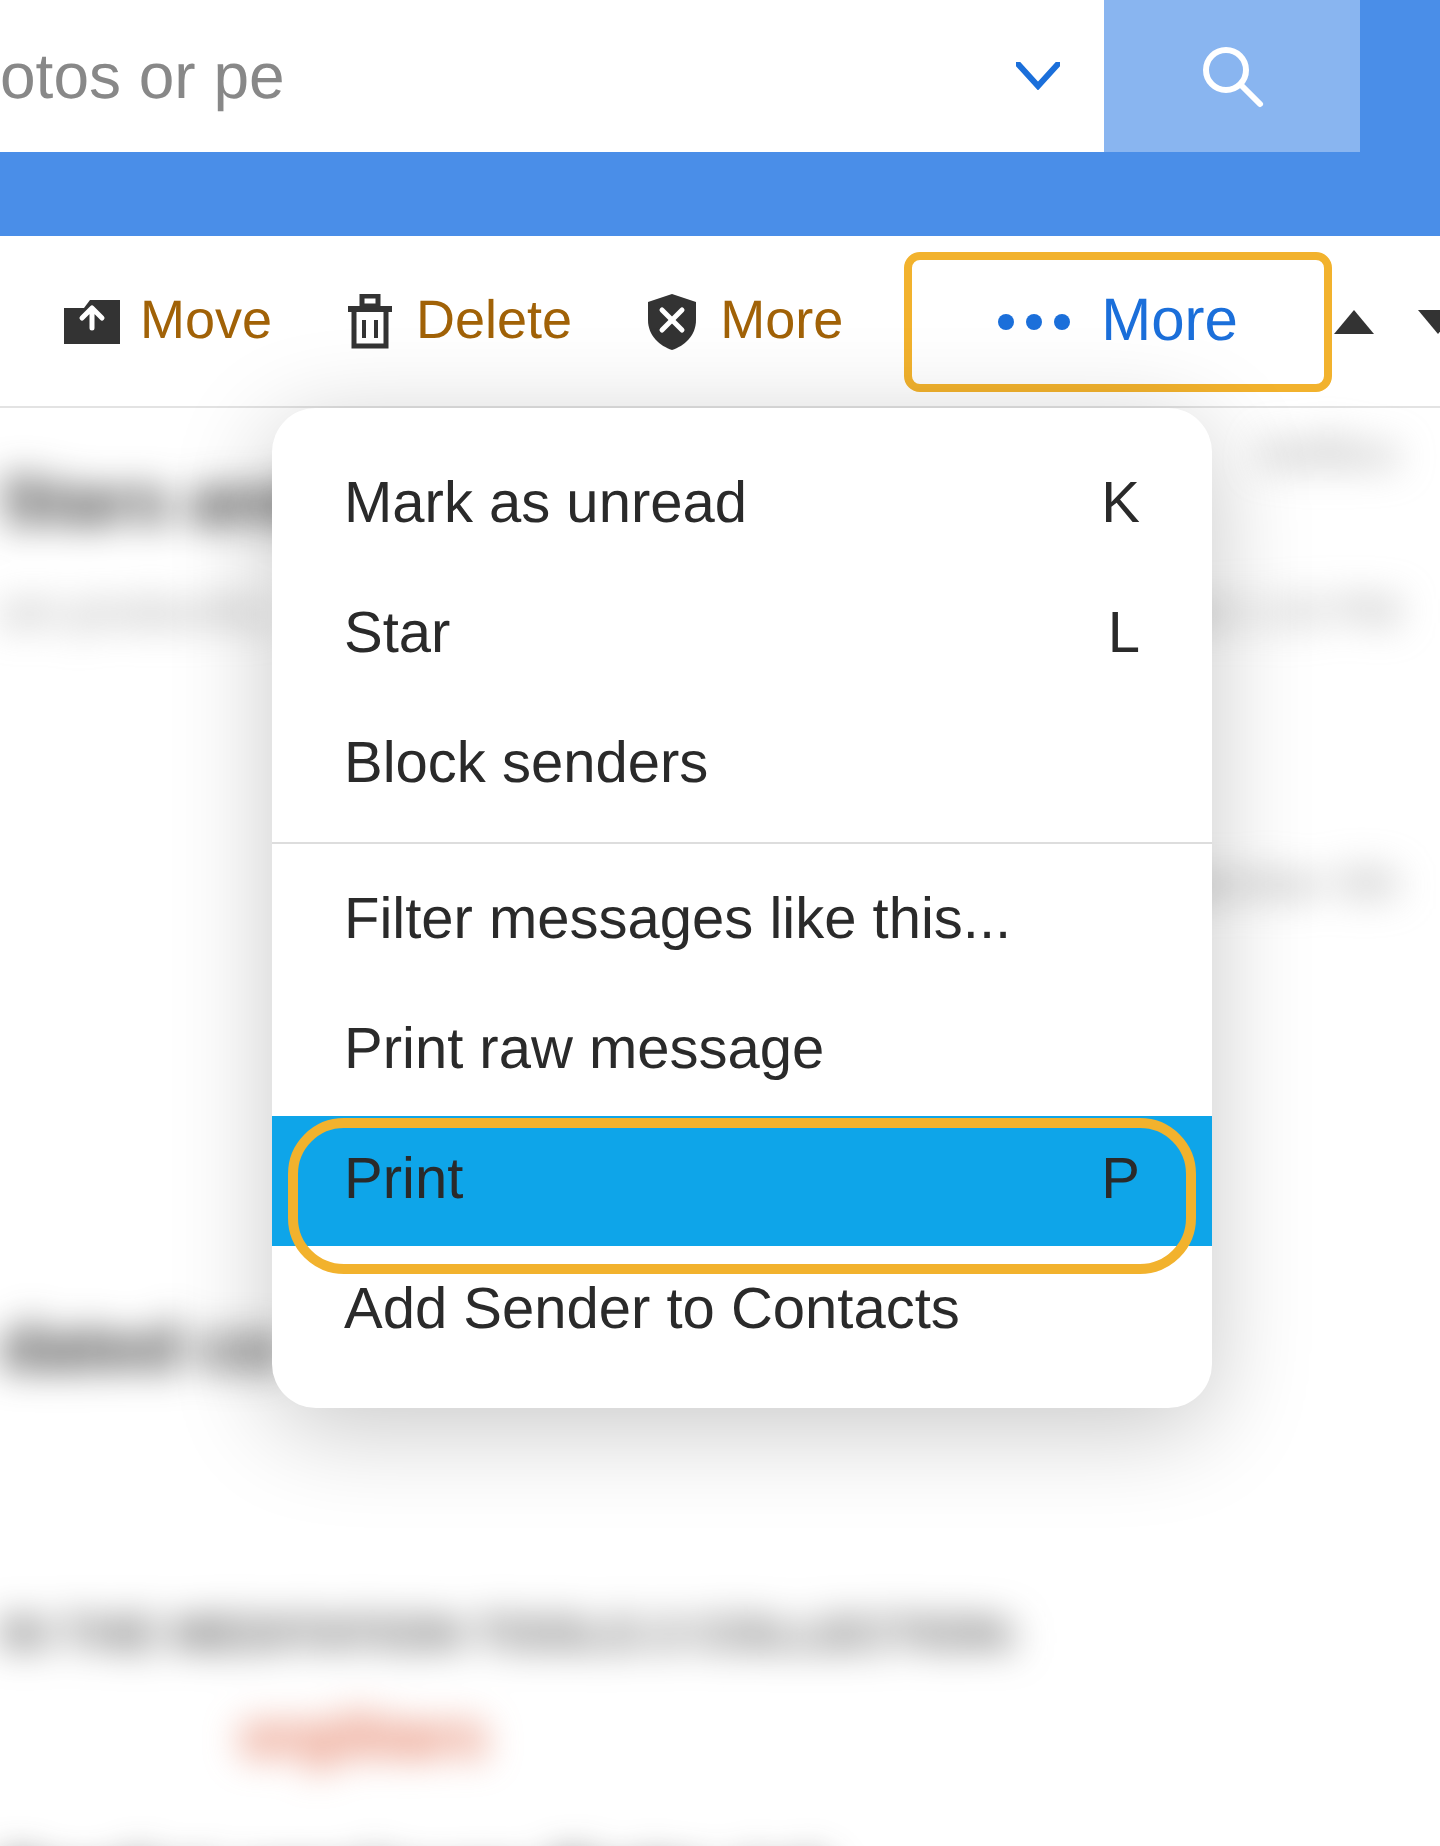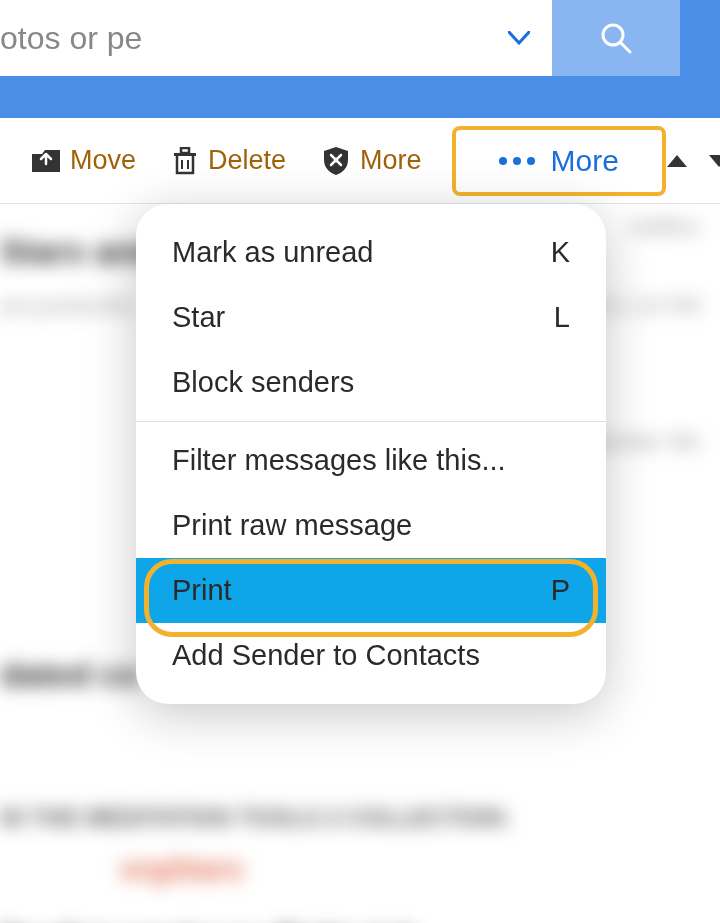--- a/index.html
+++ b/index.html
@@ -115,21 +115,21 @@
     .blur-org { color:#e06a4b; font-size: 30px; font-weight:700; margin: 20px 0 0 120px;}
     .blur-bold { font-size: 32px; font-weight:700; margin-top: 36px;}
 
     
     .dropdown {
       position: absolute;
       top: 204px;
       left: 136px;
       width: 470px;
       background: #fff;
-      border-radius: 32px;
+      border-radius: 22px;
       box-shadow: 0 10px 50px rgba(0,0,0,0.22);
       padding: 16px 0;
       z-index: 10;
     }
     .menu-item {
       display: flex;
       align-items: center;
       justify-content: space-between;
       padding: 16px 36px;
       font-size: 29px;

